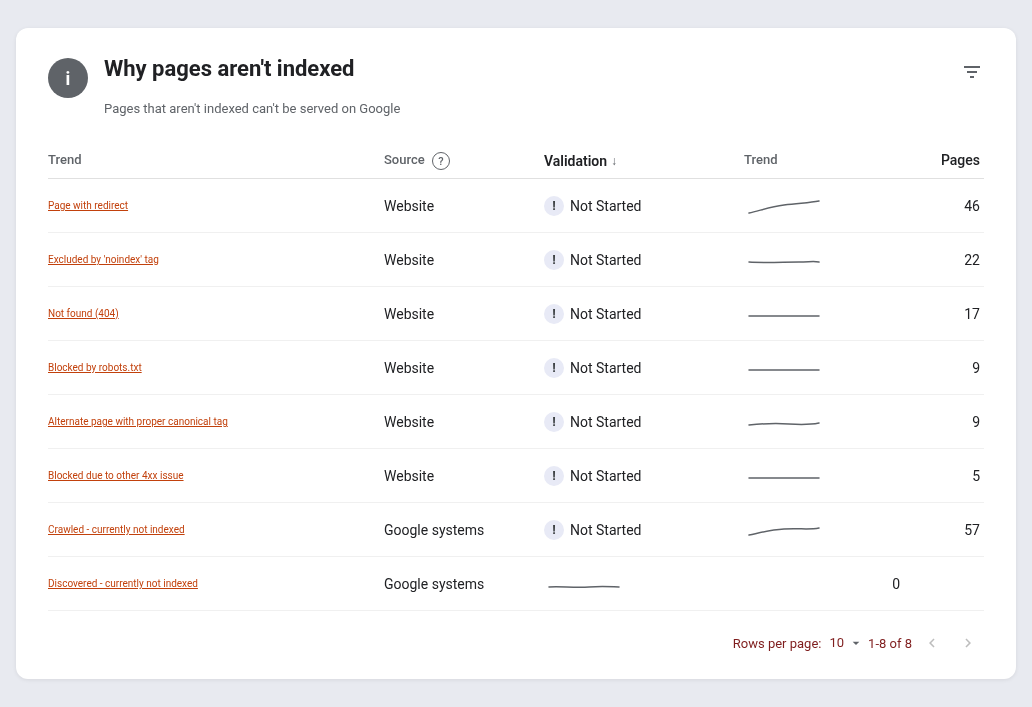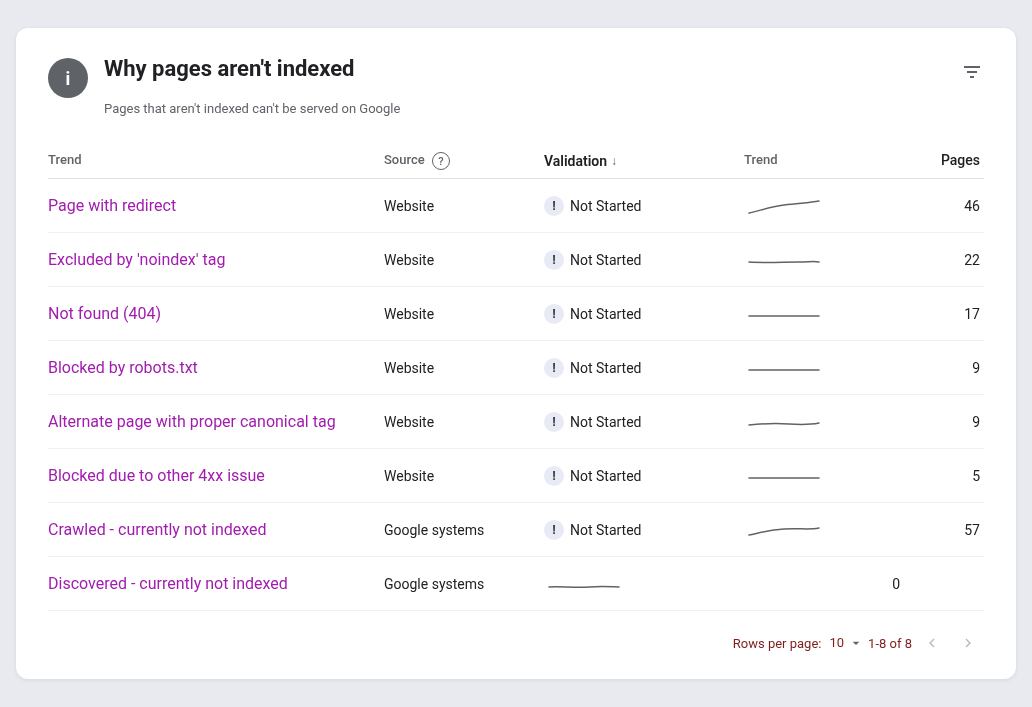--- a/index.html
+++ b/index.html
@@ -85,24 +85,25 @@
     .table-row {
       display: grid;
       grid-template-columns: 1fr 160px 200px 160px 80px;
       padding: 0;
       border-bottom: 1px solid #f0f0f0;
       align-items: center;
       min-height: 54px;
       cursor: pointer;
     }
     .col-reason {
-      color: #a21caf;
-      font-size: 16px;
+      color: #c2410c;
+      font-size: 10px;
       padding: 14px 0;
       cursor: pointer;
+      text-decoration: underline;
     }
     .col-source {
       color: #202124;
       font-size: 14px;
     }
     .col-validation {
       display: flex;
       align-items: center;
       gap: 6px;
       font-size: 14px;

